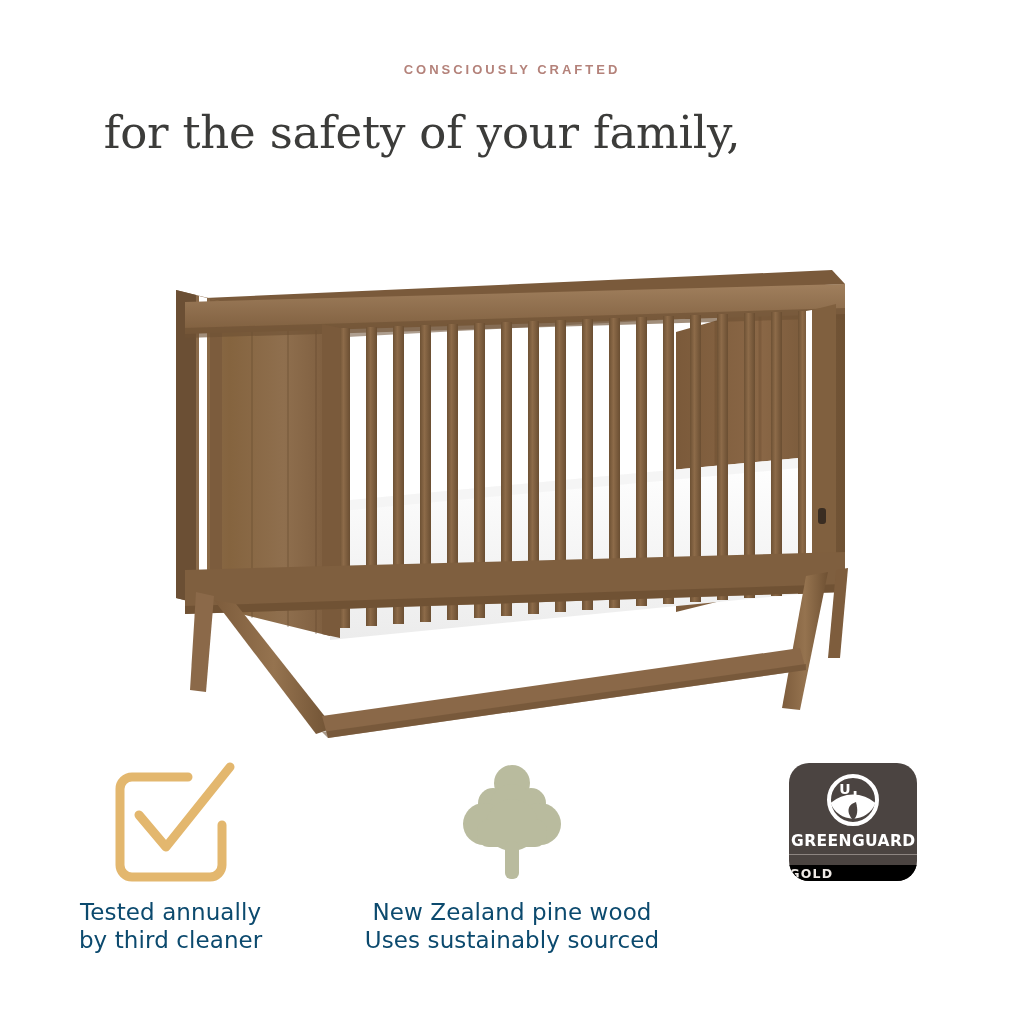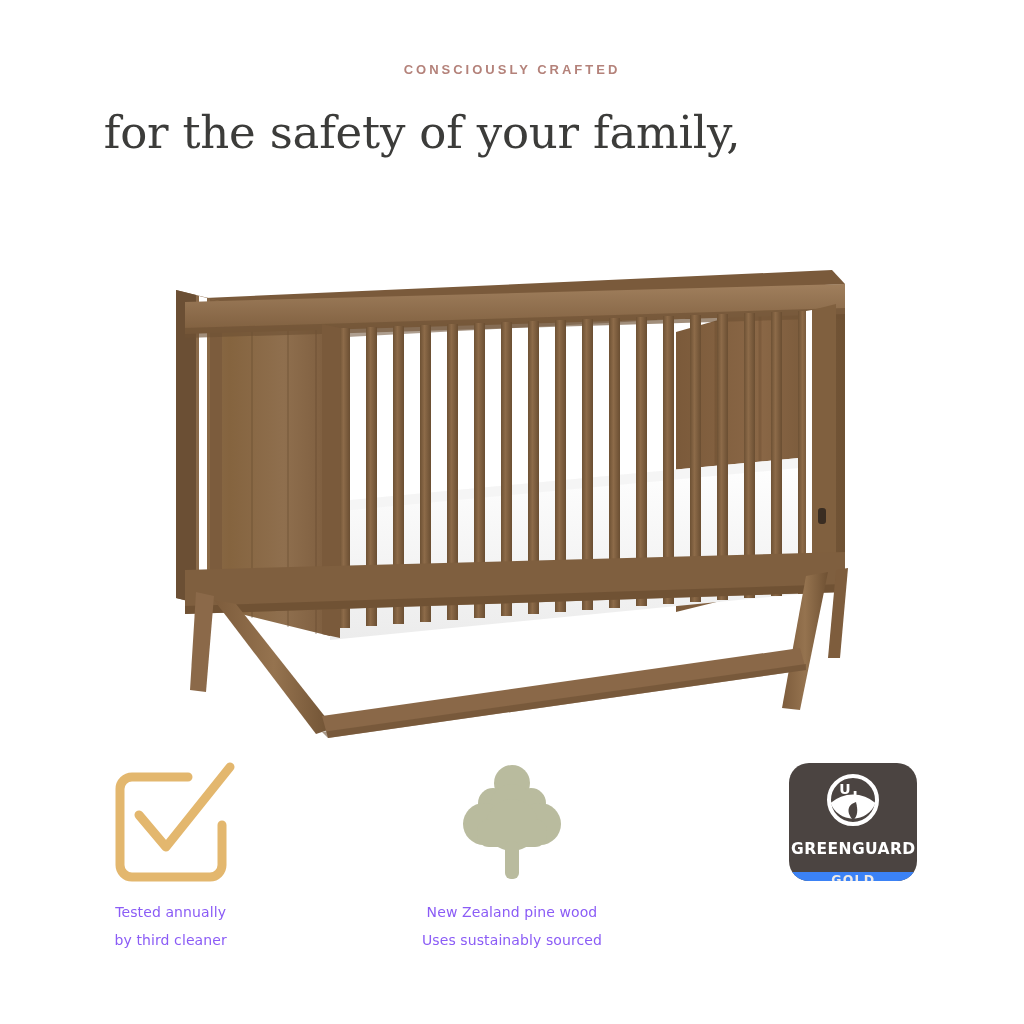--- a/index.html
+++ b/index.html
@@ -78,23 +78,23 @@
   .feature-icon {
     height: 132px;
     display: flex;
     align-items: center;
     justify-content: center;
   }
   .feature-caption {
     margin-top: 10px;
     text-align: center;
     font-family: "DejaVu Sans", sans-serif;
-    font-size: 14px;
+    font-size: 23px;
     line-height: 28px;
-    color: #8b5cf6;
+    color: #0c4a6e;
     letter-spacing: 0.1px;
   }
   .feature-caption .cl { display: block; }
 
   
   .badge {
     position: relative;
     width: 128px;
     height: 118px;
     border-radius: 20px;
@@ -107,35 +107,35 @@
   .badge-ul {
     margin-top: 9px;
   }
   .badge-name {
     color: #ffffff;
     font-family: "DejaVu Sans", sans-serif;
     font-size: 15.5px;
     font-weight: 700;
     letter-spacing: 0.4px;
     line-height: 18px;
-    margin-top: 8px;
+    margin-top: 0;
   }
   .badge-rule {
     width: 128px;
     height: 1px;
     background: #8d8581;
     margin-top: 4px;
   }
   .badge-tier-wrap {
     flex: 1;
     width: 128px;
-    background: #3b82f6;
+    background: #000000;
     display: flex;
     align-items: center;
-    justify-content: center;
+    justify-content: flex-start;
     margin-top: 10px;
   }
   .badge-tier {
     color: #efeae6;
     font-family: "DejaVu Sans", sans-serif;
     font-size: 12.5px;
     font-weight: 600;
     letter-spacing: 1.2px;
   }
 </style>

